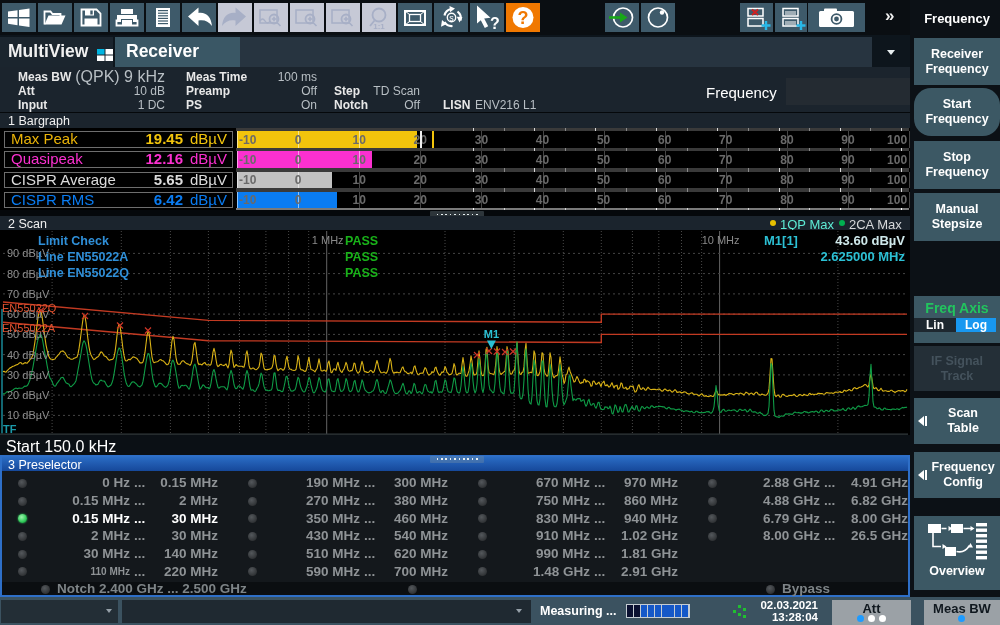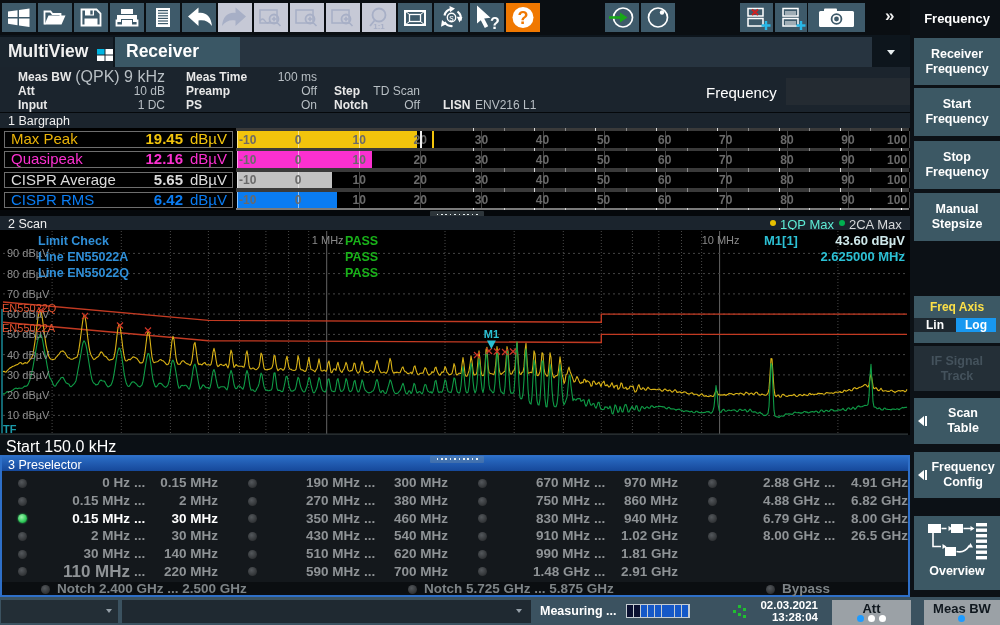--- a/index.html
+++ b/index.html
@@ -484,21 +484,21 @@
 <div style="position:absolute;left:152px;top:510.75px;width:66px;height:16px;line-height:16px;font-size:13.5px;font-weight:bold;color:#ffffff;text-align:right">30 MHz</div>
 <div style="position:absolute;left:17.5px;top:531.95px;width:9px;height:9px;border-radius:50%;background:radial-gradient(circle at 40% 35%, #54585c, #35383b 60%, #1e2022)"></div>
 <div style="position:absolute;left:30px;top:528.45px;width:100px;height:16px;line-height:16px;font-size:13.5px;font-weight:bold;color:#8f9396;text-align:right">2 MHz</div>
 <div style="position:absolute;left:134px;top:528.45px;height:16px;line-height:16px;font-size:13.5px;font-weight:bold;color:#8f9396">...</div>
 <div style="position:absolute;left:152px;top:528.45px;width:66px;height:16px;line-height:16px;font-size:13.5px;font-weight:bold;color:#8f9396;text-align:right">30 MHz</div>
 <div style="position:absolute;left:17.5px;top:549.65px;width:9px;height:9px;border-radius:50%;background:radial-gradient(circle at 40% 35%, #54585c, #35383b 60%, #1e2022)"></div>
 <div style="position:absolute;left:30px;top:546.15px;width:100px;height:16px;line-height:16px;font-size:13.5px;font-weight:bold;color:#8f9396;text-align:right">30 MHz</div>
 <div style="position:absolute;left:134px;top:546.15px;height:16px;line-height:16px;font-size:13.5px;font-weight:bold;color:#8f9396">...</div>
 <div style="position:absolute;left:152px;top:546.15px;width:66px;height:16px;line-height:16px;font-size:13.5px;font-weight:bold;color:#8f9396;text-align:right">140 MHz</div>
 <div style="position:absolute;left:17.5px;top:567.35px;width:9px;height:9px;border-radius:50%;background:radial-gradient(circle at 40% 35%, #54585c, #35383b 60%, #1e2022)"></div>
-<div style="position:absolute;left:30px;top:563.85px;width:100px;height:16px;line-height:16px;font-size:17px;font-weight:bold;color:#8f9396;text-align:right">110 MHz</div>
+<div style="position:absolute;left:30px;top:563.85px;width:100px;height:16px;line-height:16px;font-size:10px;font-weight:bold;color:#8f9396;text-align:right">110 MHz</div>
 <div style="position:absolute;left:134px;top:563.85px;height:16px;line-height:16px;font-size:13.5px;font-weight:bold;color:#8f9396">...</div>
 <div style="position:absolute;left:152px;top:563.85px;width:66px;height:16px;line-height:16px;font-size:13.5px;font-weight:bold;color:#8f9396;text-align:right">220 MHz</div>
 <div style="position:absolute;left:247.5px;top:478.85px;width:9px;height:9px;border-radius:50%;background:radial-gradient(circle at 40% 35%, #54585c, #35383b 60%, #1e2022)"></div>
 <div style="position:absolute;left:260px;top:475.35px;width:100px;height:16px;line-height:16px;font-size:13.5px;font-weight:bold;color:#8f9396;text-align:right">190 MHz</div>
 <div style="position:absolute;left:364px;top:475.35px;height:16px;line-height:16px;font-size:13.5px;font-weight:bold;color:#8f9396">...</div>
 <div style="position:absolute;left:382px;top:475.35px;width:66px;height:16px;line-height:16px;font-size:13.5px;font-weight:bold;color:#8f9396;text-align:right">300 MHz</div>
 <div style="position:absolute;left:247.5px;top:496.55px;width:9px;height:9px;border-radius:50%;background:radial-gradient(circle at 40% 35%, #54585c, #35383b 60%, #1e2022)"></div>
 <div style="position:absolute;left:260px;top:493.05px;width:100px;height:16px;line-height:16px;font-size:13.5px;font-weight:bold;color:#8f9396;text-align:right">270 MHz</div>
 <div style="position:absolute;left:364px;top:493.05px;height:16px;line-height:16px;font-size:13.5px;font-weight:bold;color:#8f9396">...</div>
 <div style="position:absolute;left:382px;top:493.05px;width:66px;height:16px;line-height:16px;font-size:13.5px;font-weight:bold;color:#8f9396;text-align:right">380 MHz</div>
@@ -554,21 +554,20 @@
 <div style="position:absolute;left:720px;top:510.75px;width:100px;height:16px;line-height:16px;font-size:13.5px;font-weight:bold;color:#8f9396;text-align:right">6.79 GHz</div>
 <div style="position:absolute;left:824px;top:510.75px;height:16px;line-height:16px;font-size:13.5px;font-weight:bold;color:#8f9396">...</div>
 <div style="position:absolute;left:842px;top:510.75px;width:66px;height:16px;line-height:16px;font-size:13.5px;font-weight:bold;color:#8f9396;text-align:right">8.00 GHz</div>
 <div style="position:absolute;left:707.5px;top:531.95px;width:9px;height:9px;border-radius:50%;background:radial-gradient(circle at 40% 35%, #54585c, #35383b 60%, #1e2022)"></div>
 <div style="position:absolute;left:720px;top:528.45px;width:100px;height:16px;line-height:16px;font-size:13.5px;font-weight:bold;color:#8f9396;text-align:right">8.00 GHz</div>
 <div style="position:absolute;left:824px;top:528.45px;height:16px;line-height:16px;font-size:13.5px;font-weight:bold;color:#8f9396">...</div>
 <div style="position:absolute;left:842px;top:528.45px;width:66px;height:16px;line-height:16px;font-size:13.5px;font-weight:bold;color:#8f9396;text-align:right">26.5 GHz</div>
 <div style="position:absolute;left:40.5px;top:584.5px;width:9px;height:9px;border-radius:50%;background:radial-gradient(circle at 40% 35%, #54585c, #35383b 60%, #1e2022)"></div>
 <div style="position:absolute;left:57px;top:582px;height:14px;line-height:14px;font-size:13.5px;font-weight:bold;color:#7e8487">Notch 2.400 GHz ... 2.500 GHz</div>
 <div style="position:absolute;left:407.5px;top:584.5px;width:9px;height:9px;border-radius:50%;background:radial-gradient(circle at 40% 35%, #54585c, #35383b 60%, #1e2022)"></div>
-<div style="position:absolute;left:424px;top:582px;height:14px;line-height:14px;font-size:13.5px;font-weight:bold;color:#7e8487">Notch 5.725 GHz ... 5.875 GHz</div>
 <div style="position:absolute;left:765.5px;top:584.5px;width:9px;height:9px;border-radius:50%;background:radial-gradient(circle at 40% 35%, #54585c, #35383b 60%, #1e2022)"></div>
 <div style="position:absolute;left:782px;top:582px;height:14px;line-height:14px;font-size:13.5px;font-weight:bold;color:#7e8487">Bypass</div>
 
 <div class="abs" style="left:0;top:597px;width:1000px;height:28px;background:#3b5260"></div>
 <div style="position:absolute;left:1px;top:600px;width:117px;height:23px;background:#232e36"></div>
 <div style="position:absolute;left:106px;top:609px;width:0;height:0;border-left:3.5px solid transparent;border-right:3.5px solid transparent;border-top:4.5px solid #95a0a8"></div>
 <div style="position:absolute;left:122px;top:600px;width:409px;height:23px;background:#1f2931"></div>
 <div style="position:absolute;left:516px;top:609px;width:0;height:0;border-left:3.5px solid transparent;border-right:3.5px solid transparent;border-top:4.5px solid #95a0a8"></div>
 <div style="position:absolute;left:540px;top:604px;color:#fff;font-size:12.5px;font-weight:bold">Measuring ...</div>
 <div style="position:absolute;left:626px;top:604px;width:64px;height:13.5px;background:#c4ccd2">
@@ -595,31 +594,31 @@
 <div style="position:absolute;left:879px;top:615px;width:7px;height:7px;border-radius:50%;background:#fff"></div>
 <div style="position:absolute;left:924px;top:600px;width:76px;height:25px;background:#9ba1a6"></div>
 <div style="position:absolute;left:924px;top:601px;width:76px;text-align:center;color:#10181f;font-size:13px;font-weight:bold">Meas BW</div>
 <div style="position:absolute;left:958px;top:615px;width:7px;height:7px;border-radius:50%;background:#1e9bff"></div>
 
 <div class="abs" style="left:910px;top:0;width:90px;height:597px;background:#0c1116"></div>
 <div style="position:absolute;left:914px;top:11px;width:86px;text-align:center;color:#fff;font-size:13px;font-weight:bold">Frequency</div>
 <div style="position:absolute;left:914px;top:38px;width:86px;height:47px;background:#3c5864;color:#ffffff;font-size:12.5px;font-weight:bold;text-align:center;display:flex;box-sizing:border-box;align-items:center;justify-content:center;line-height:15px;">
       <span>Receiver<br>Frequency</span>
     </div>
-<div style="position:absolute;left:914px;top:88px;width:86px;height:48px;background:#3c5864;color:#ffffff;font-size:12.5px;font-weight:bold;text-align:center;display:flex;box-sizing:border-box;align-items:center;justify-content:center;line-height:15px;">
+<div style="position:absolute;left:914px;top:88px;width:86px;height:48px;background:#3c5864;color:#ffffff;font-size:12.5px;font-weight:bold;text-align:center;display:flex;box-sizing:border-box;align-items:center;justify-content:center;line-height:15px;border-radius:17px;">
       <span>Start<br>Frequency</span>
     </div>
 <div style="position:absolute;left:914px;top:141px;width:86px;height:48px;background:#3c5864;color:#ffffff;font-size:12.5px;font-weight:bold;text-align:center;display:flex;box-sizing:border-box;align-items:center;justify-content:center;line-height:15px;">
       <span>Stop<br>Frequency</span>
     </div>
 <div style="position:absolute;left:914px;top:193px;width:86px;height:48px;background:#3c5864;color:#ffffff;font-size:12.5px;font-weight:bold;text-align:center;display:flex;box-sizing:border-box;align-items:center;justify-content:center;line-height:15px;">
       <span>Manual<br>Stepsize</span>
     </div>
 <div style="position:absolute;left:914px;top:296px;width:86px;height:47px;background:#3c5864"></div>
-<div style="position:absolute;left:914px;top:300px;width:86px;text-align:center;color:#fde047;font-size:12px;font-weight:bold">Freq Axis</div>
+<div style="position:absolute;left:914px;top:300px;width:86px;text-align:center;color:#22c55e;font-size:14px;font-weight:bold">Freq Axis</div>
 <div style="position:absolute;left:914px;top:318px;width:42px;height:14px;background:#1e2830;color:#fff;font-size:12px;font-weight:bold;text-align:center;line-height:14px">Lin</div>
 <div style="position:absolute;left:956px;top:318px;width:40px;height:14px;background:#1898f0;color:#fff;font-size:12px;font-weight:bold;text-align:center;line-height:14px">Log</div>
 <div style="position:absolute;left:914px;top:398px;width:86px;height:46px;background:#3c5864;color:#ffffff;font-size:12.5px;font-weight:bold;text-align:center;display:flex;box-sizing:border-box;align-items:center;justify-content:center;line-height:15px;padding-left:12px;">
       <span style="position:absolute;left:4px;top:50%;margin-top:-5px;width:0;height:0;border-top:5px solid transparent;border-bottom:5px solid transparent;border-right:6px solid #fff"></span>
       <span style="position:absolute;left:11px;top:50%;margin-top:-5px;width:1.5px;height:10px;background:#fff"></span>
       <span>Scan<br>Table</span>
     </div>
 <div style="position:absolute;left:914px;top:346px;width:86px;height:45px;background:#242f37;color:#44525c;font-size:12.5px;font-weight:bold;text-align:center;display:flex;box-sizing:border-box;align-items:center;justify-content:center;line-height:15px;">
       <span>IF Signal<br>Track</span>
     </div>

